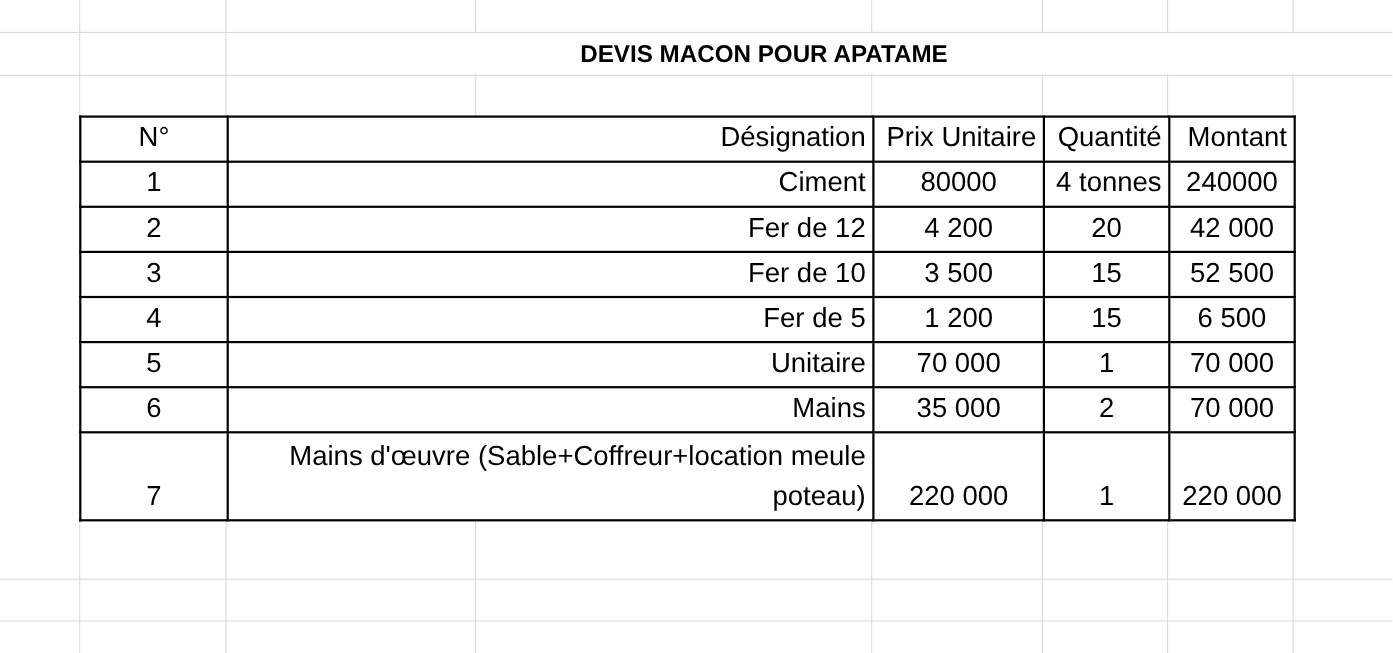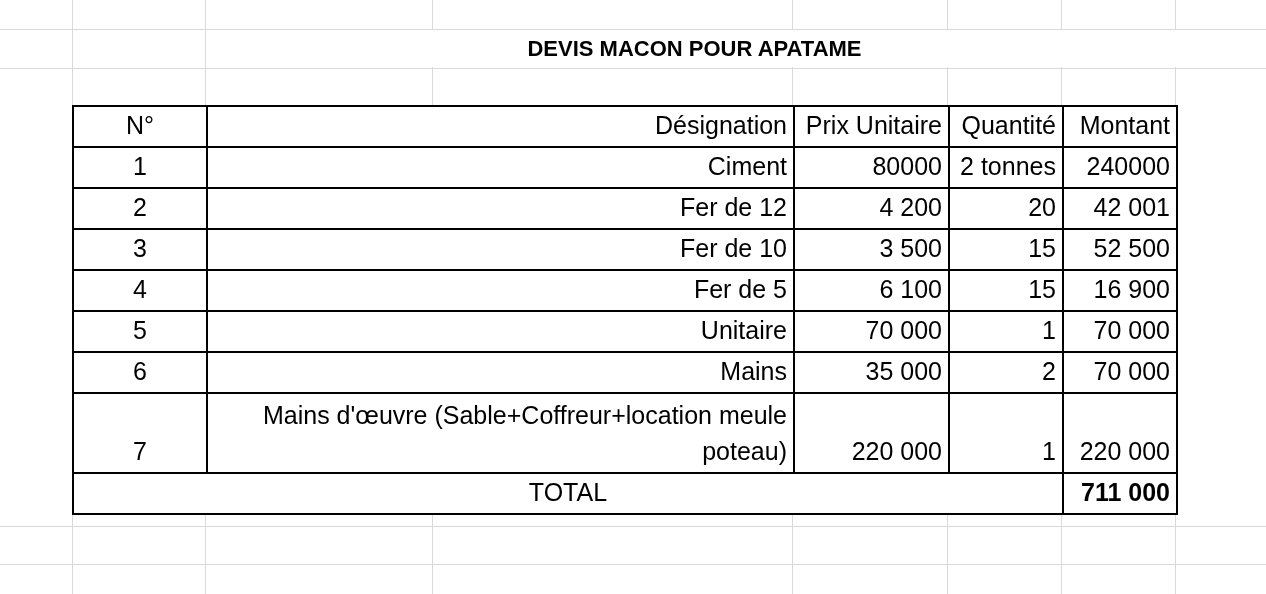--- a/index.html
+++ b/index.html
@@ -21,21 +21,21 @@
     border-collapse:collapse;table-layout:fixed;width:1104px;
     font-size:25px;
   }
   #quote-table td{
     border:2px solid #000;background:#fff;
     vertical-align:bottom;padding:0 6px 3px 6px;
     overflow:hidden;line-height:36px;
   }
   td.ctr{text-align:center;}
   td.txt{text-align:right;}
-  td.num{text-align:right;}
+  td.num{text-align:center;}
   td.bold{font-weight:bold;}
 </style>
 </head>
 <body>
 
 <div id="sheet">
 
   <div class="gl h" style="top:29px"></div>
   <div class="gl h" style="top:68px"></div>
   <div class="gl h" style="top:526px"></div>
@@ -65,43 +65,43 @@
         <td class="ctr">N°</td>
         <td class="txt">Désignation</td>
         <td class="txt">Prix Unitaire</td>
         <td class="txt">Quantité</td>
         <td class="txt">Montant</td>
       </tr>
       <tr style="height:38px">
         <td class="ctr">1</td>
         <td class="txt">Ciment</td>
         <td class="num">80000</td>
-        <td class="txt">2 tonnes</td>
+        <td class="txt">4 tonnes</td>
         <td class="num">240000</td>
       </tr>
       <tr style="height:38px">
         <td class="ctr">2</td>
         <td class="txt">Fer de 12</td>
         <td class="num">4 200</td>
         <td class="num">20</td>
-        <td class="num">42 001</td>
+        <td class="num">42 000</td>
       </tr>
       <tr style="height:38px">
         <td class="ctr">3</td>
         <td class="txt">Fer de 10</td>
         <td class="num">3 500</td>
         <td class="num">15</td>
         <td class="num">52 500</td>
       </tr>
       <tr style="height:38px">
         <td class="ctr">4</td>
         <td class="txt">Fer de 5</td>
-        <td class="num">6 100</td>
+        <td class="num">1 200</td>
         <td class="num">15</td>
-        <td class="num">16 900</td>
+        <td class="num">6 500</td>
       </tr>
       <tr style="height:38px">
         <td class="ctr">5</td>
         <td class="txt">Unitaire</td>
         <td class="num">70 000</td>
         <td class="num">1</td>
         <td class="num">70 000</td>
       </tr>
       <tr style="height:38px">
         <td class="ctr">6</td>
@@ -110,20 +110,16 @@
         <td class="num">2</td>
         <td class="num">70 000</td>
       </tr>
       <tr style="height:80px">
         <td class="ctr">7</td>
         <td class="txt">Mains d'œuvre (Sable+Coffreur+location meule poteau)</td>
         <td class="num">220 000</td>
         <td class="num">1</td>
         <td class="num">220 000</td>
       </tr>
-      <tr style="height:37px">
-        <td class="ctr" colspan="4">TOTAL</td>
-        <td class="num bold">711 000</td>
-      </tr>
     </tbody>
   </table>
 
 </div>
 
 </body></html>

